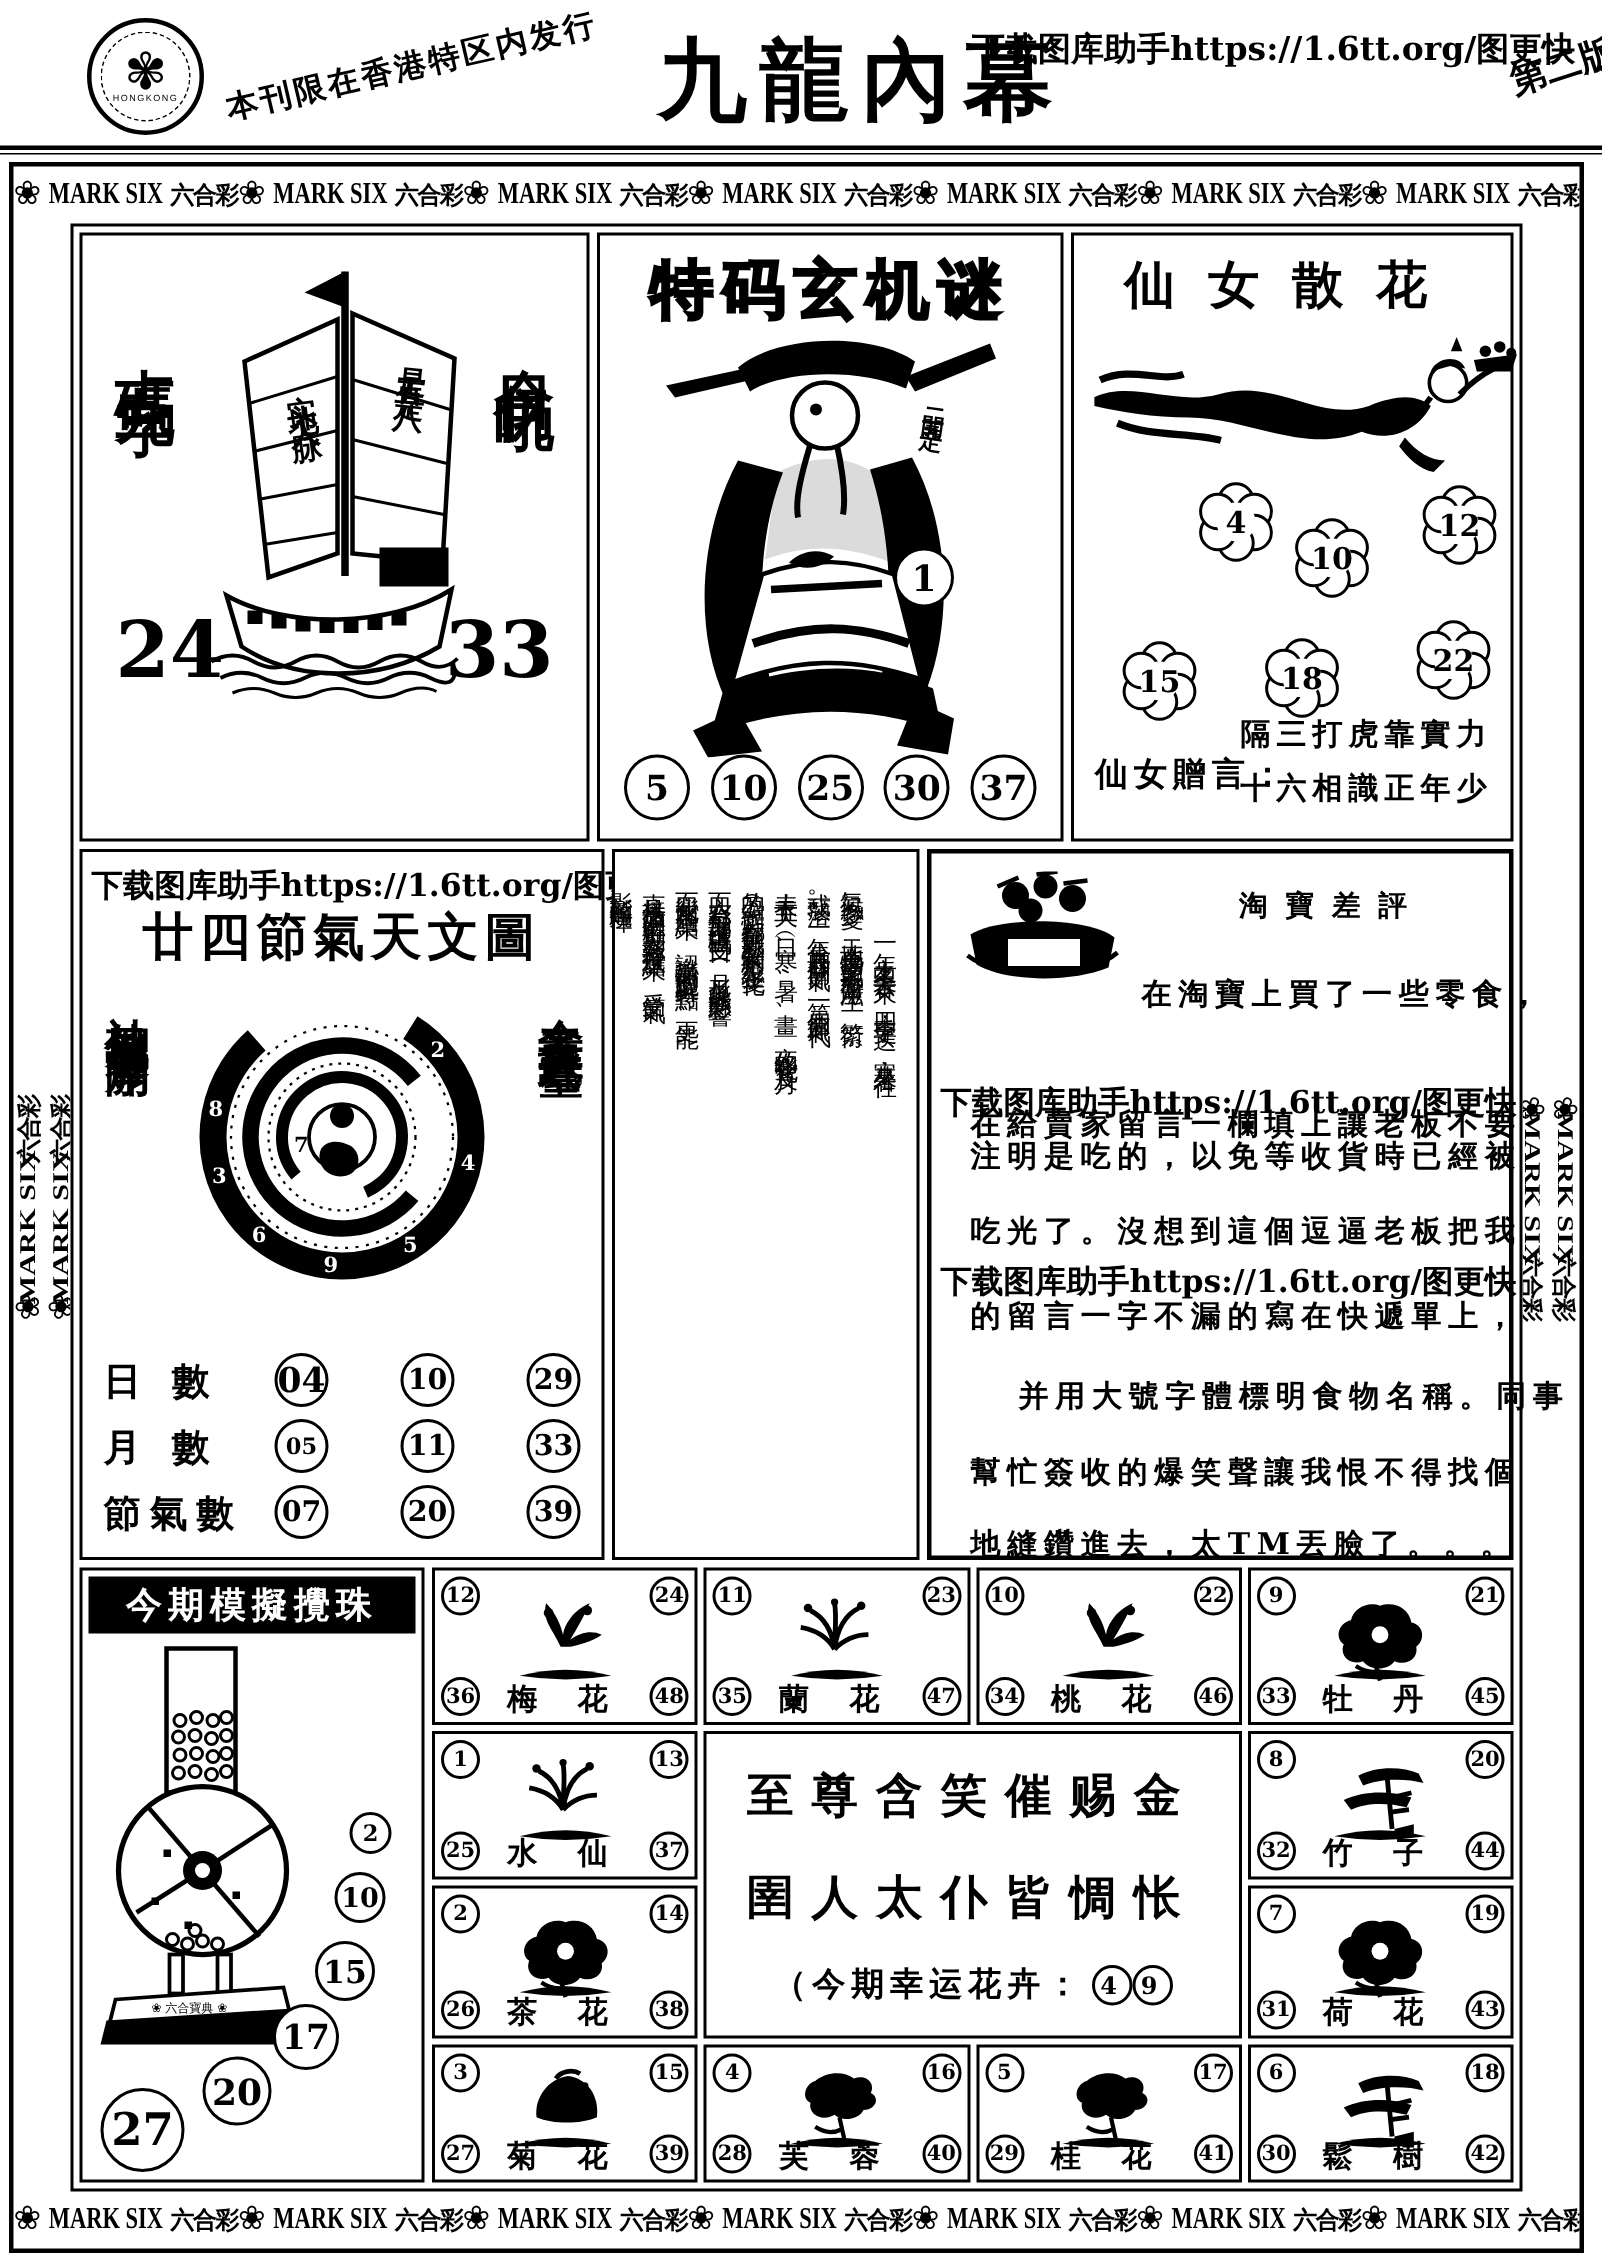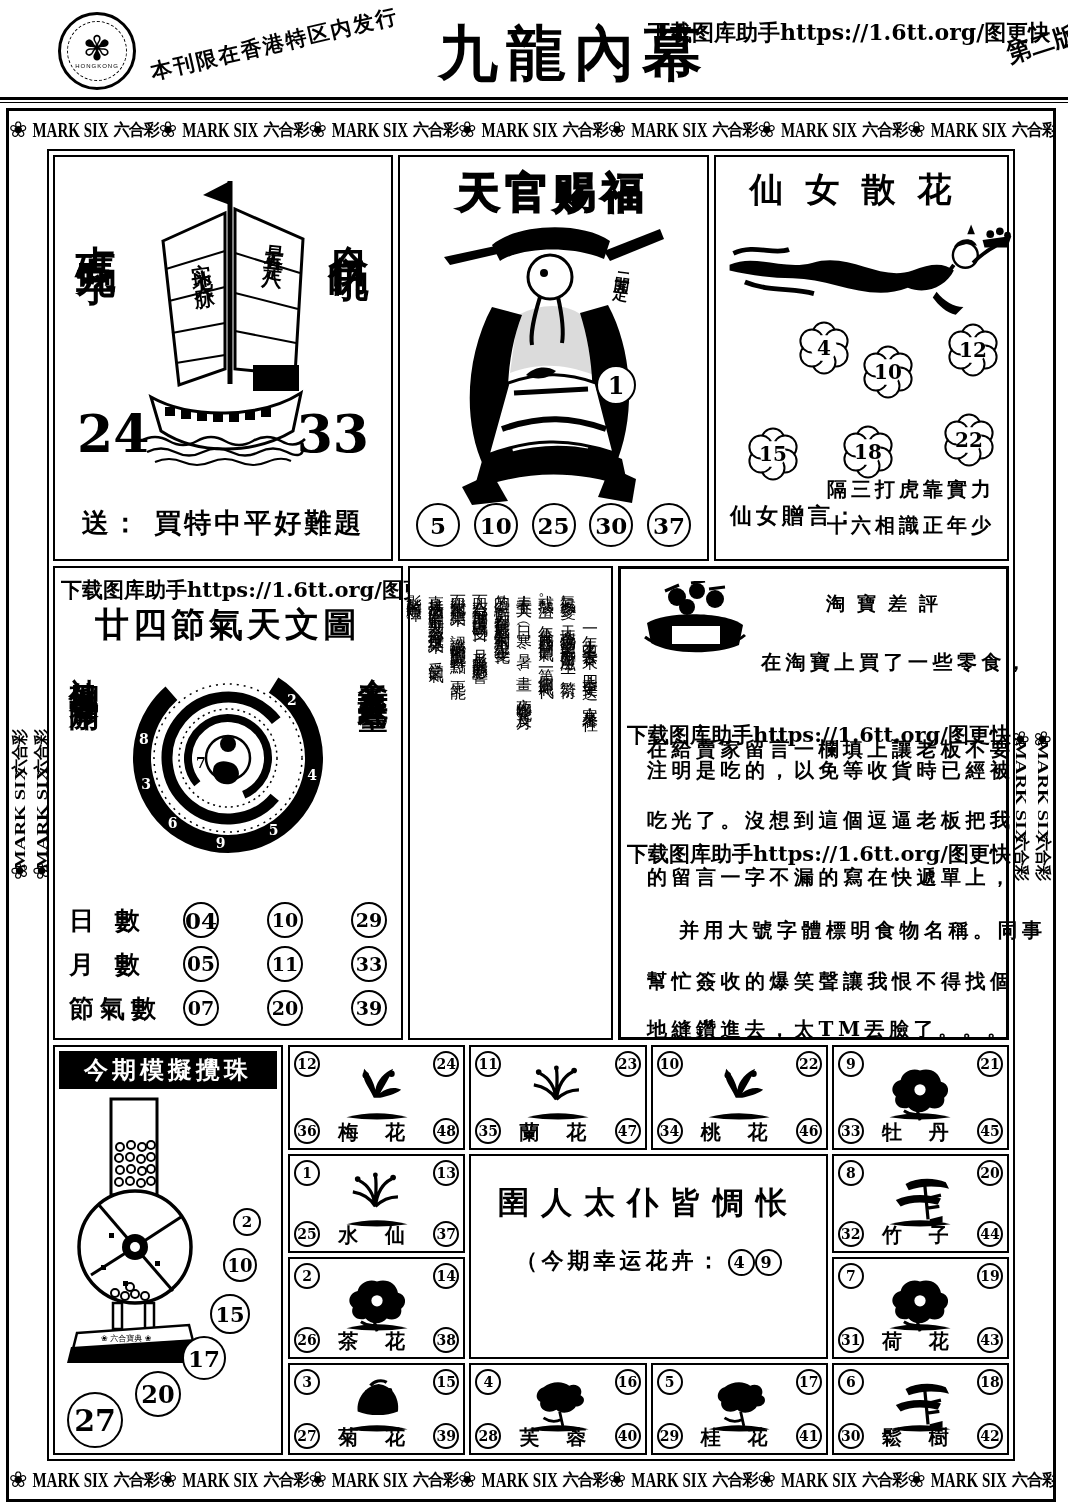--- a/index.html
+++ b/index.html
@@ -253,25 +253,24 @@
             <rect x="110" y="242" width="10" height="9" fill="#000"></rect>
           <rect x="126" y="239" width="10" height="9" fill="#000"></rect>
           <path d="M6,272 Q20,264 34,272 T62,272 T90,272 T118,272 T146,272 T170,270" fill="none" stroke="#000" stroke-width="2.5"></path>
           <path d="M12,283 Q26,276 40,283 T68,283 T96,283 T124,283 T152,283 T168,281" fill="none" stroke="#000" stroke-width="2.5"></path>
           <path d="M20,293 Q34,287 48,293 T76,293 T104,293 T132,293 T156,292" fill="none" stroke="#000" stroke-width="2"></path>
         </svg>
         <div id="sail-left-chars" class="sail-chars">实地人脉</div>
         <div id="sail-right-chars" class="sail-chars">是五是八</div>
         <div id="boat-num-left">24</div>
         <div id="boat-num-right">33</div>
-        <div id="boat-gift">送： 買特中平好難題</div>
       </div>
 
       <div class="panel" id="panel-tianguan">
-        <div id="tg-title">天官赐福</div>
+        <div id="tg-title">特码玄机谜</div>
         <svg id="tg-art" viewBox="0 0 260 290">
           <path d="M70,30 C95,8 160,6 188,26 L182,44 C150,30 100,32 78,46 Z" fill="#000"></path>
           <path d="M22,42 L78,30 L80,38 L28,50 Z" fill="#000"></path>
           <path d="M238,14 L182,36 L188,46 L242,24 Z" fill="#000"></path>
           <circle cx="128" cy="62" r="22" fill="#fff" stroke="#000" stroke-width="3"></circle>
           <circle cx="122" cy="58" r="4" fill="#000"></circle>
           <path d="M118,82 C112,102 108,118 110,130" stroke="#000" stroke-width="4" fill="none"></path>
           <path d="M136,82 C140,100 142,116 140,128" stroke="#000" stroke-width="4" fill="none"></path>
           <path d="M70,92 C44,140 40,206 62,252 L96,258 C80,200 84,140 100,100 Z" fill="#000"></path>
           <path d="M186,90 C210,134 214,196 196,244 L162,252 C176,198 172,142 158,98 Z" fill="#000"></path>
@@ -420,21 +419,21 @@
               <span class="lbl">日 數</span>
               <span class="vals">
                 <span class="circ" style="width: 36px; height: 36px; font-size: 23px;">04</span>
                 <span class="circ" style="width: 36px; height: 36px; font-size: 19px;">10</span>
                 <span class="circ" style="width: 36px; height: 36px; font-size: 19px;">29</span>
               </span>
             </div>
             <div class="astro-row">
               <span class="lbl">月 數</span>
               <span class="vals">
-                <span class="circ" style="width: 36px; height: 36px; font-size: 20px;">05</span>
+                <span class="circ" style="width: 36px; height: 36px; font-size: 15px;">05</span>
                 <span class="circ" style="width: 36px; height: 36px; font-size: 19px;">11</span>
                 <span class="circ" style="width: 36px; height: 36px; font-size: 19px;">33</span>
               </span>
             </div>
             <div class="astro-row">
               <span class="lbl">節氣數</span>
               <span class="vals">
                 <span class="circ" style="width: 36px; height: 36px; font-size: 19px;">07</span>
                 <span class="circ" style="width: 36px; height: 36px; font-size: 19px;">20</span>
                 <span class="circ" style="width: 36px; height: 36px; font-size: 19px;">39</span>
@@ -535,20 +534,21 @@
       <span class="circ mc-num" style="width: 28px; height: 28px; font-size: 15px; left: 178px; top: 161px;">2</span>
           <span class="circ mc-num" style="width: 34px; height: 34px; font-size: 18px; left: 168px; top: 201px;">10</span>
           <span class="circ mc-num" style="width: 40px; height: 40px; font-size: 21px; left: 155px; top: 247px;">15</span>
           <span class="circ mc-num" style="width: 44px; height: 44px; font-size: 23px; left: 127px; top: 289px;">17</span>
           <span class="circ mc-num" style="width: 46px; height: 46px; font-size: 24px; left: 80px; top: 324px;">20</span>
           <span class="circ mc-num" style="width: 56px; height: 56px; font-size: 30px; left: 12px; top: 345px;">27</span>
         </div>
 
       <div id="panel-flowers">
         <div id="riddle">
+          <div id="riddle-line1">至尊含笑催赐金</div>
           <div id="riddle-line2">圉人太仆皆惆怅</div>
           <div id="riddle-footer">
             <span>（今期幸运花卉：</span>
             <span id="riddle-lucky"><span class="circ" style="width: 27px; height: 27px; font-size: 16px;">4</span><span class="circ" style="width: 27px; height: 27px; font-size: 16px;">9</span></span>
           </div>
         </div>
       <div class="fcard" style="grid-area: 1 / 1;">
             <span class="circ corner tl">12</span>
             <span class="circ corner tr">24</span>
             <span class="circ corner bl">36</span>

